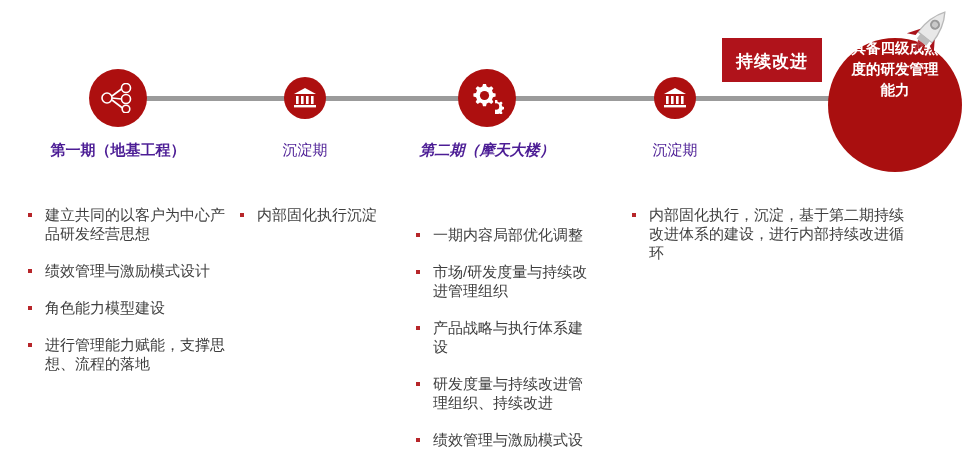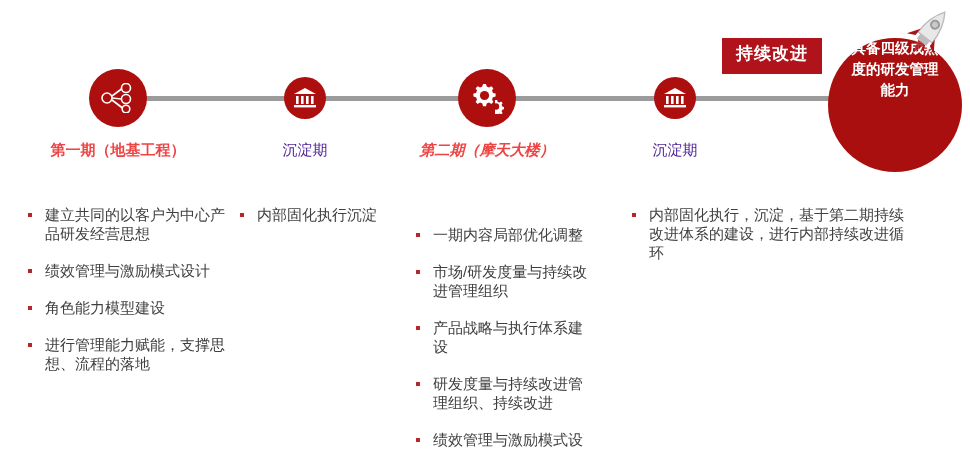--- a/index.html
+++ b/index.html
@@ -53,21 +53,21 @@
   .node svg { display: block; }
 
   .phase-label {
     position: absolute;
     text-align: center;
     font-size: 15px;
     white-space: nowrap;
     transform: translateX(-50%);
   }
   .phase-label.main {
-    color: #ef4444;
+    color: #4c1d95;
     font-weight: bold;
   }
   .phase-label.sub {
     color: #4c1d95;
   }
 
   
   .col {
     position: absolute;
     top: 205px;
@@ -111,21 +111,21 @@
     padding: 0 18px;
   }
   .banner {
     position: absolute;
     left: 722px;
     top: 38px;
     background: #b0131b;
     color: #ffffff;
     font-size: 17px;
     font-weight: bold;
-    padding: 4px 14px 9px 14px;
+    padding: 12px 14px 9px 14px;
     letter-spacing: 1px;
     white-space: nowrap;
   }
   .rocket {
     position: absolute;
     left: 892px;
     top: 0px;
     width: 70px;
     height: 70px;
   }

